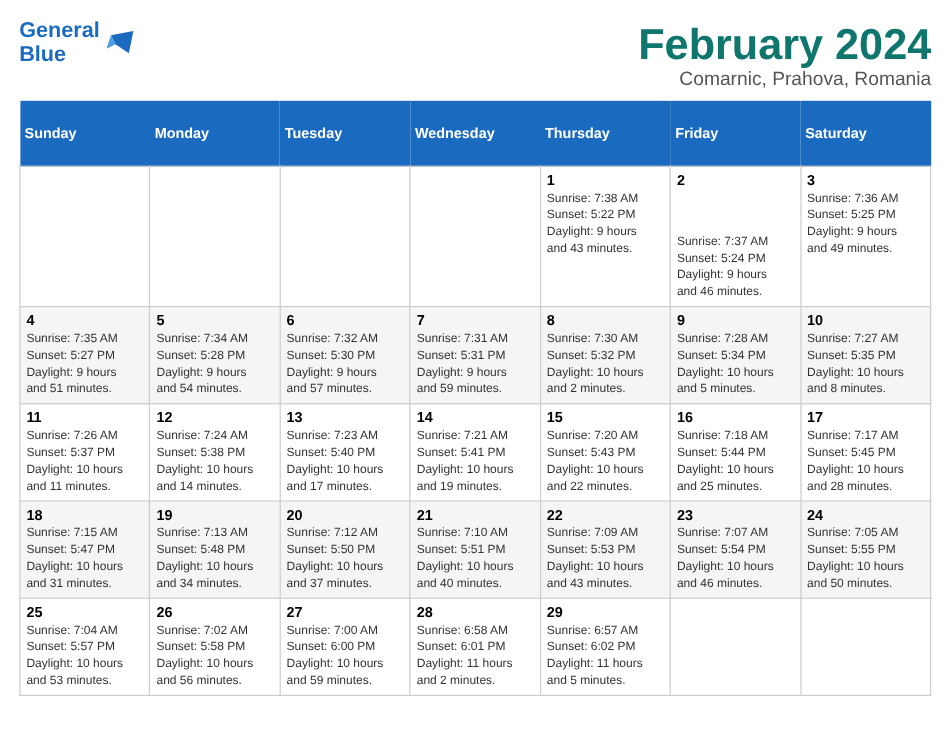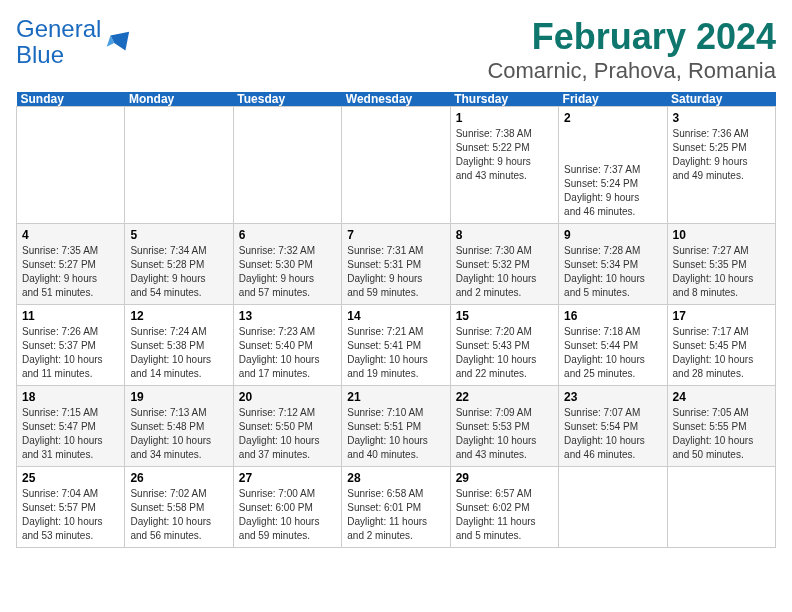--- a/index.html
+++ b/index.html
@@ -14,54 +14,54 @@
       display: flex;
       align-items: flex-start;
       justify-content: space-between;
       margin-bottom: 8px;
     }
     .logo {
       display: flex;
       align-items: center;
     }
     .logo-text {
-      font-size: 24px;
-      font-weight: normal;
+      font-size: 18px;
+      font-weight: bold;
       color: #333;
       line-height: 1.1;
     }
     .logo-text span {
       color: #1a6abf;
     }
     .logo-icon {
       width: 28px;
       height: 28px;
       margin-left: 2px;
     }
     .title-block {
       text-align: right;
     }
     .main-title {
       font-size: 36px;
       font-weight: bold;
       color: #0f766e;
     }
     .sub-title {
-      font-size: 22px;
+      font-size: 16px;
       color: #555;
     }
     table {
       width: 100%;
       border-collapse: collapse;
       font-size: 11px;
     }
     thead tr th {
       background-color: #1a6abf;
       color: #fff;
-      padding: 0 4px;
+      padding: 20px 4px;
       text-align: left;
       font-size: 12px;
       font-weight: bold;
     }
     tbody tr td {
       border: 1px solid #ccc;
       vertical-align: top;
       padding: 4px 5px;
       min-height: 80px;
       height: 80px;

